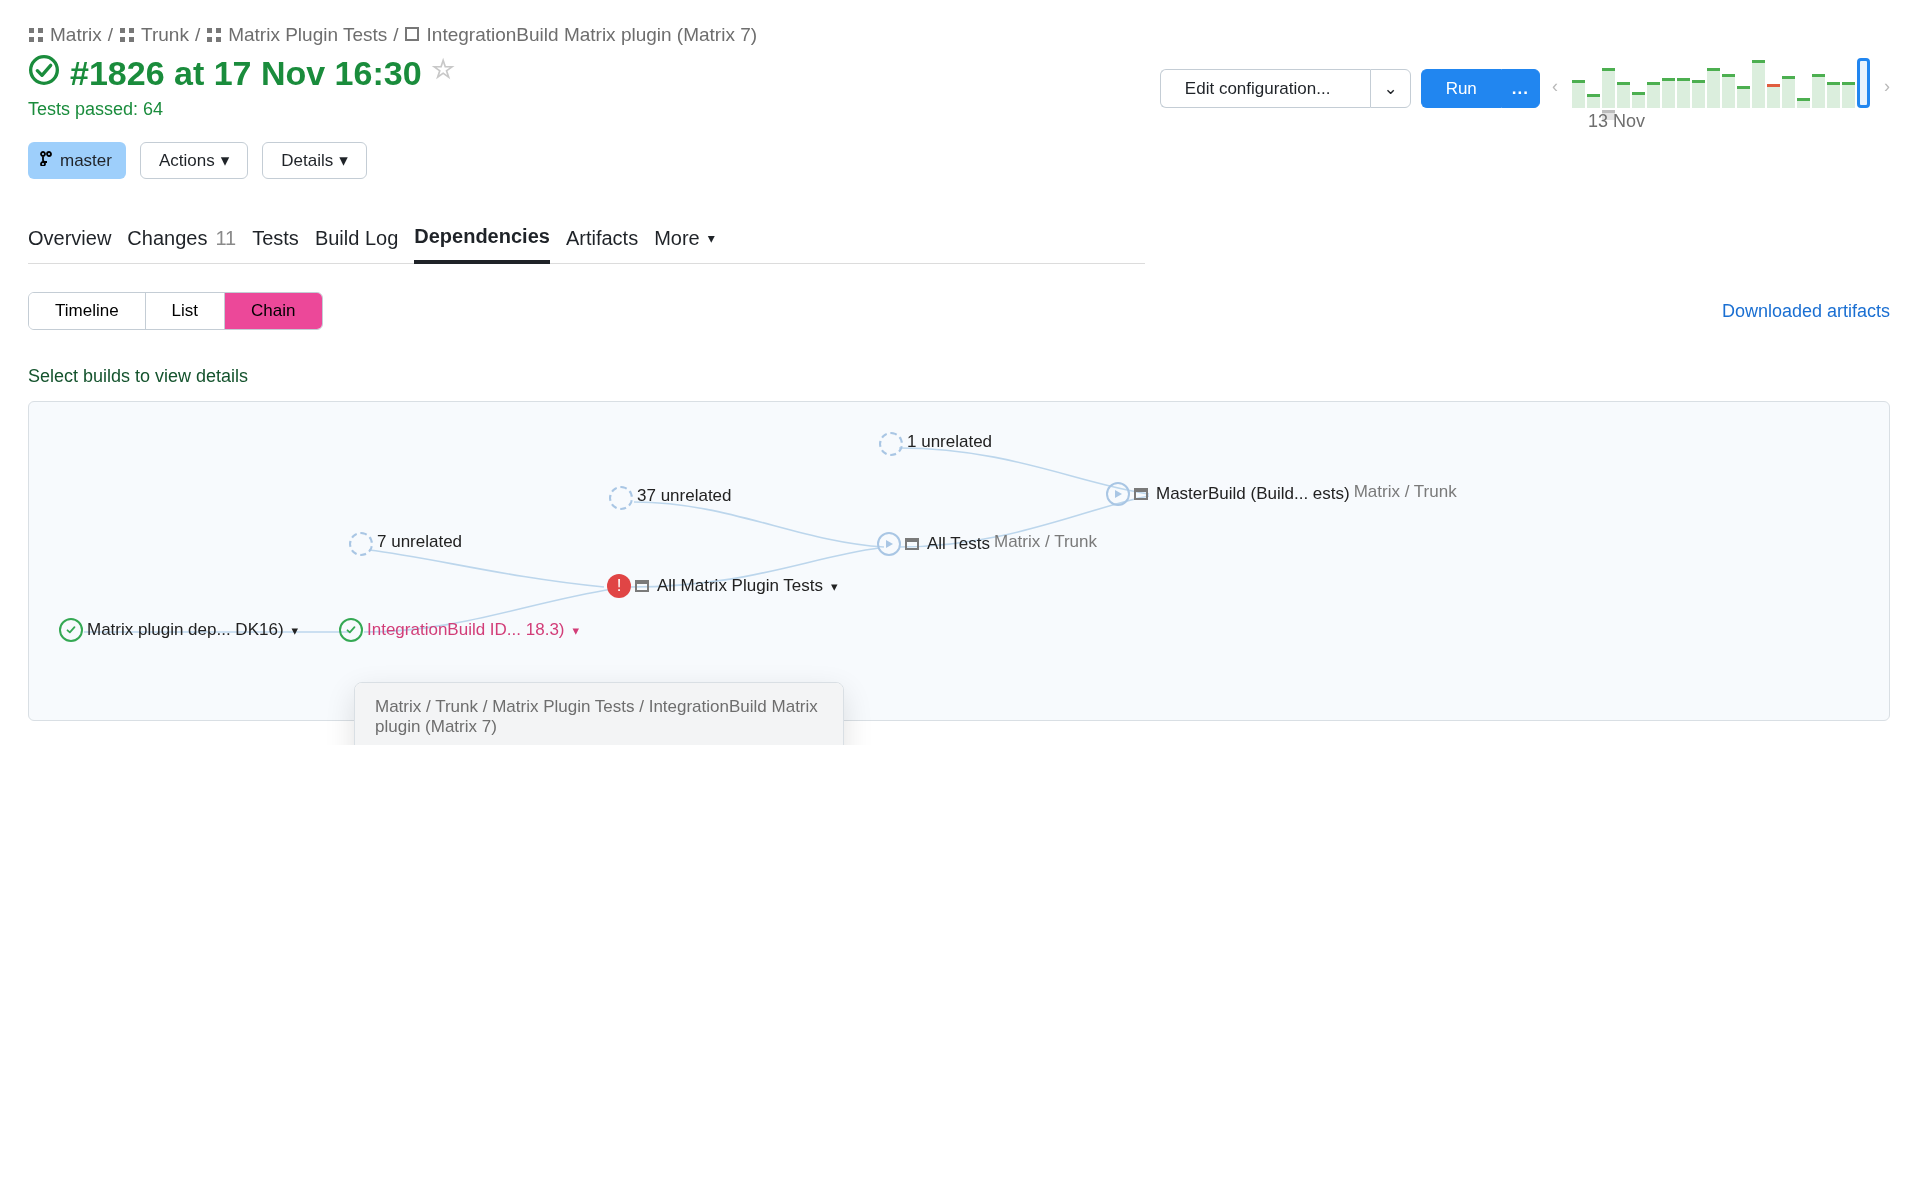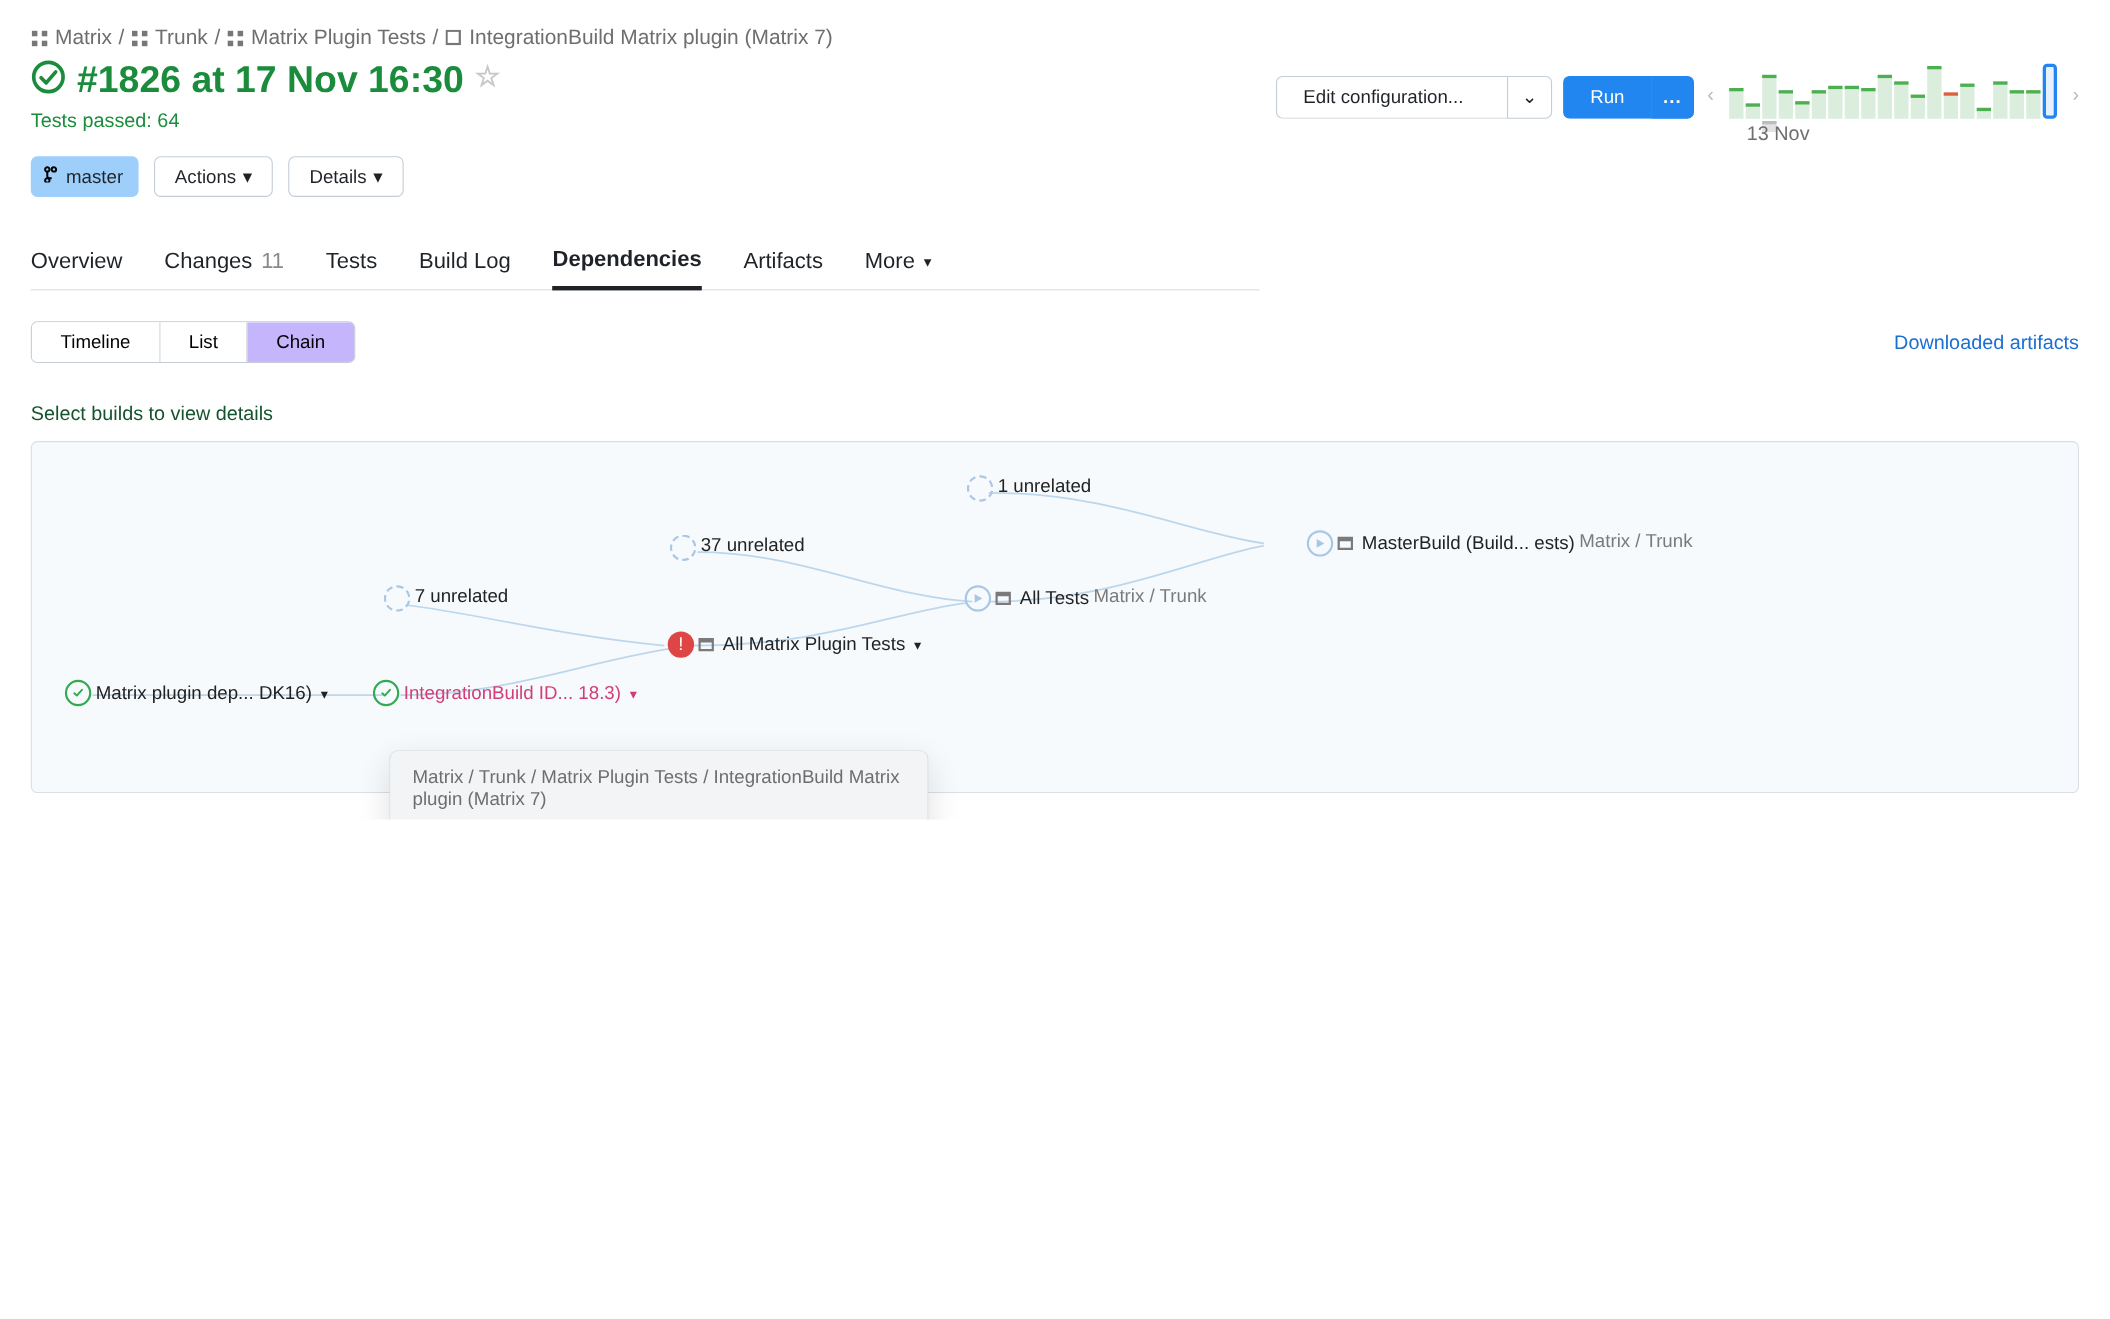--- a/index.html
+++ b/index.html
@@ -139,21 +139,21 @@
     font-size:17px;
     display:inline-flex;
     align-items:center;
     gap:6px;
     cursor:pointer;
   }
 
   
   .tabs {
     display:flex;
-    gap:38px;
+    gap:16px;
     border-bottom:1px solid #dcdcdc;
     margin-top:46px;
     font-size:20px;
     width:60%;
   }
   .tab {
     padding: 0 0 12px 0;
     cursor:pointer;
     color:#1f2328;
     display:inline-flex;
@@ -183,21 +183,21 @@
   }
   .seg button {
     border:none;
     background:#fff;
     padding:8px 26px;
     font-size:17px;
     cursor:pointer;
     border-right:1px solid #c4cdd5;
   }
   .seg button:last-child { border-right:none; }
-  .seg button.active { background:#c4b5fd; }
+  .seg button.active { background:#ec4899; }
   .link-blue { color:#1a6fd2; font-size:18px; cursor:pointer; }
 
   .hint {
     margin-top:36px;
     color:#14532d;
     font-size:18px;
   }
 
   
   .graph-panel {
@@ -523,21 +523,21 @@
           <path d="M2 1 L9 5 L2 9 Z" fill="#a9c6e4"></path>
         </svg>
     </div>
     <div class="row">
       <span class="triggered-icon"></span>
       <span class="label">All Tests</span>
     </div>
     <span class="sub">Matrix / Trunk</span>
   </div>
 
-  <div class="gnode" style="left:1159px; top:80px;">
+  <div class="gnode" style="left:1077px; top:80px;">
     <div class="bubble play">
       <svg width="10" height="10" viewBox="0 0 10 10">
           <path d="M2 1 L9 5 L2 9 Z" fill="#a9c6e4"></path>
         </svg>
     </div>
     <div class="row">
       <span class="triggered-icon"></span>
       <span class="label">MasterBuild (Build... ests)</span>
     </div>
     <span class="sub">Matrix / Trunk</span>

